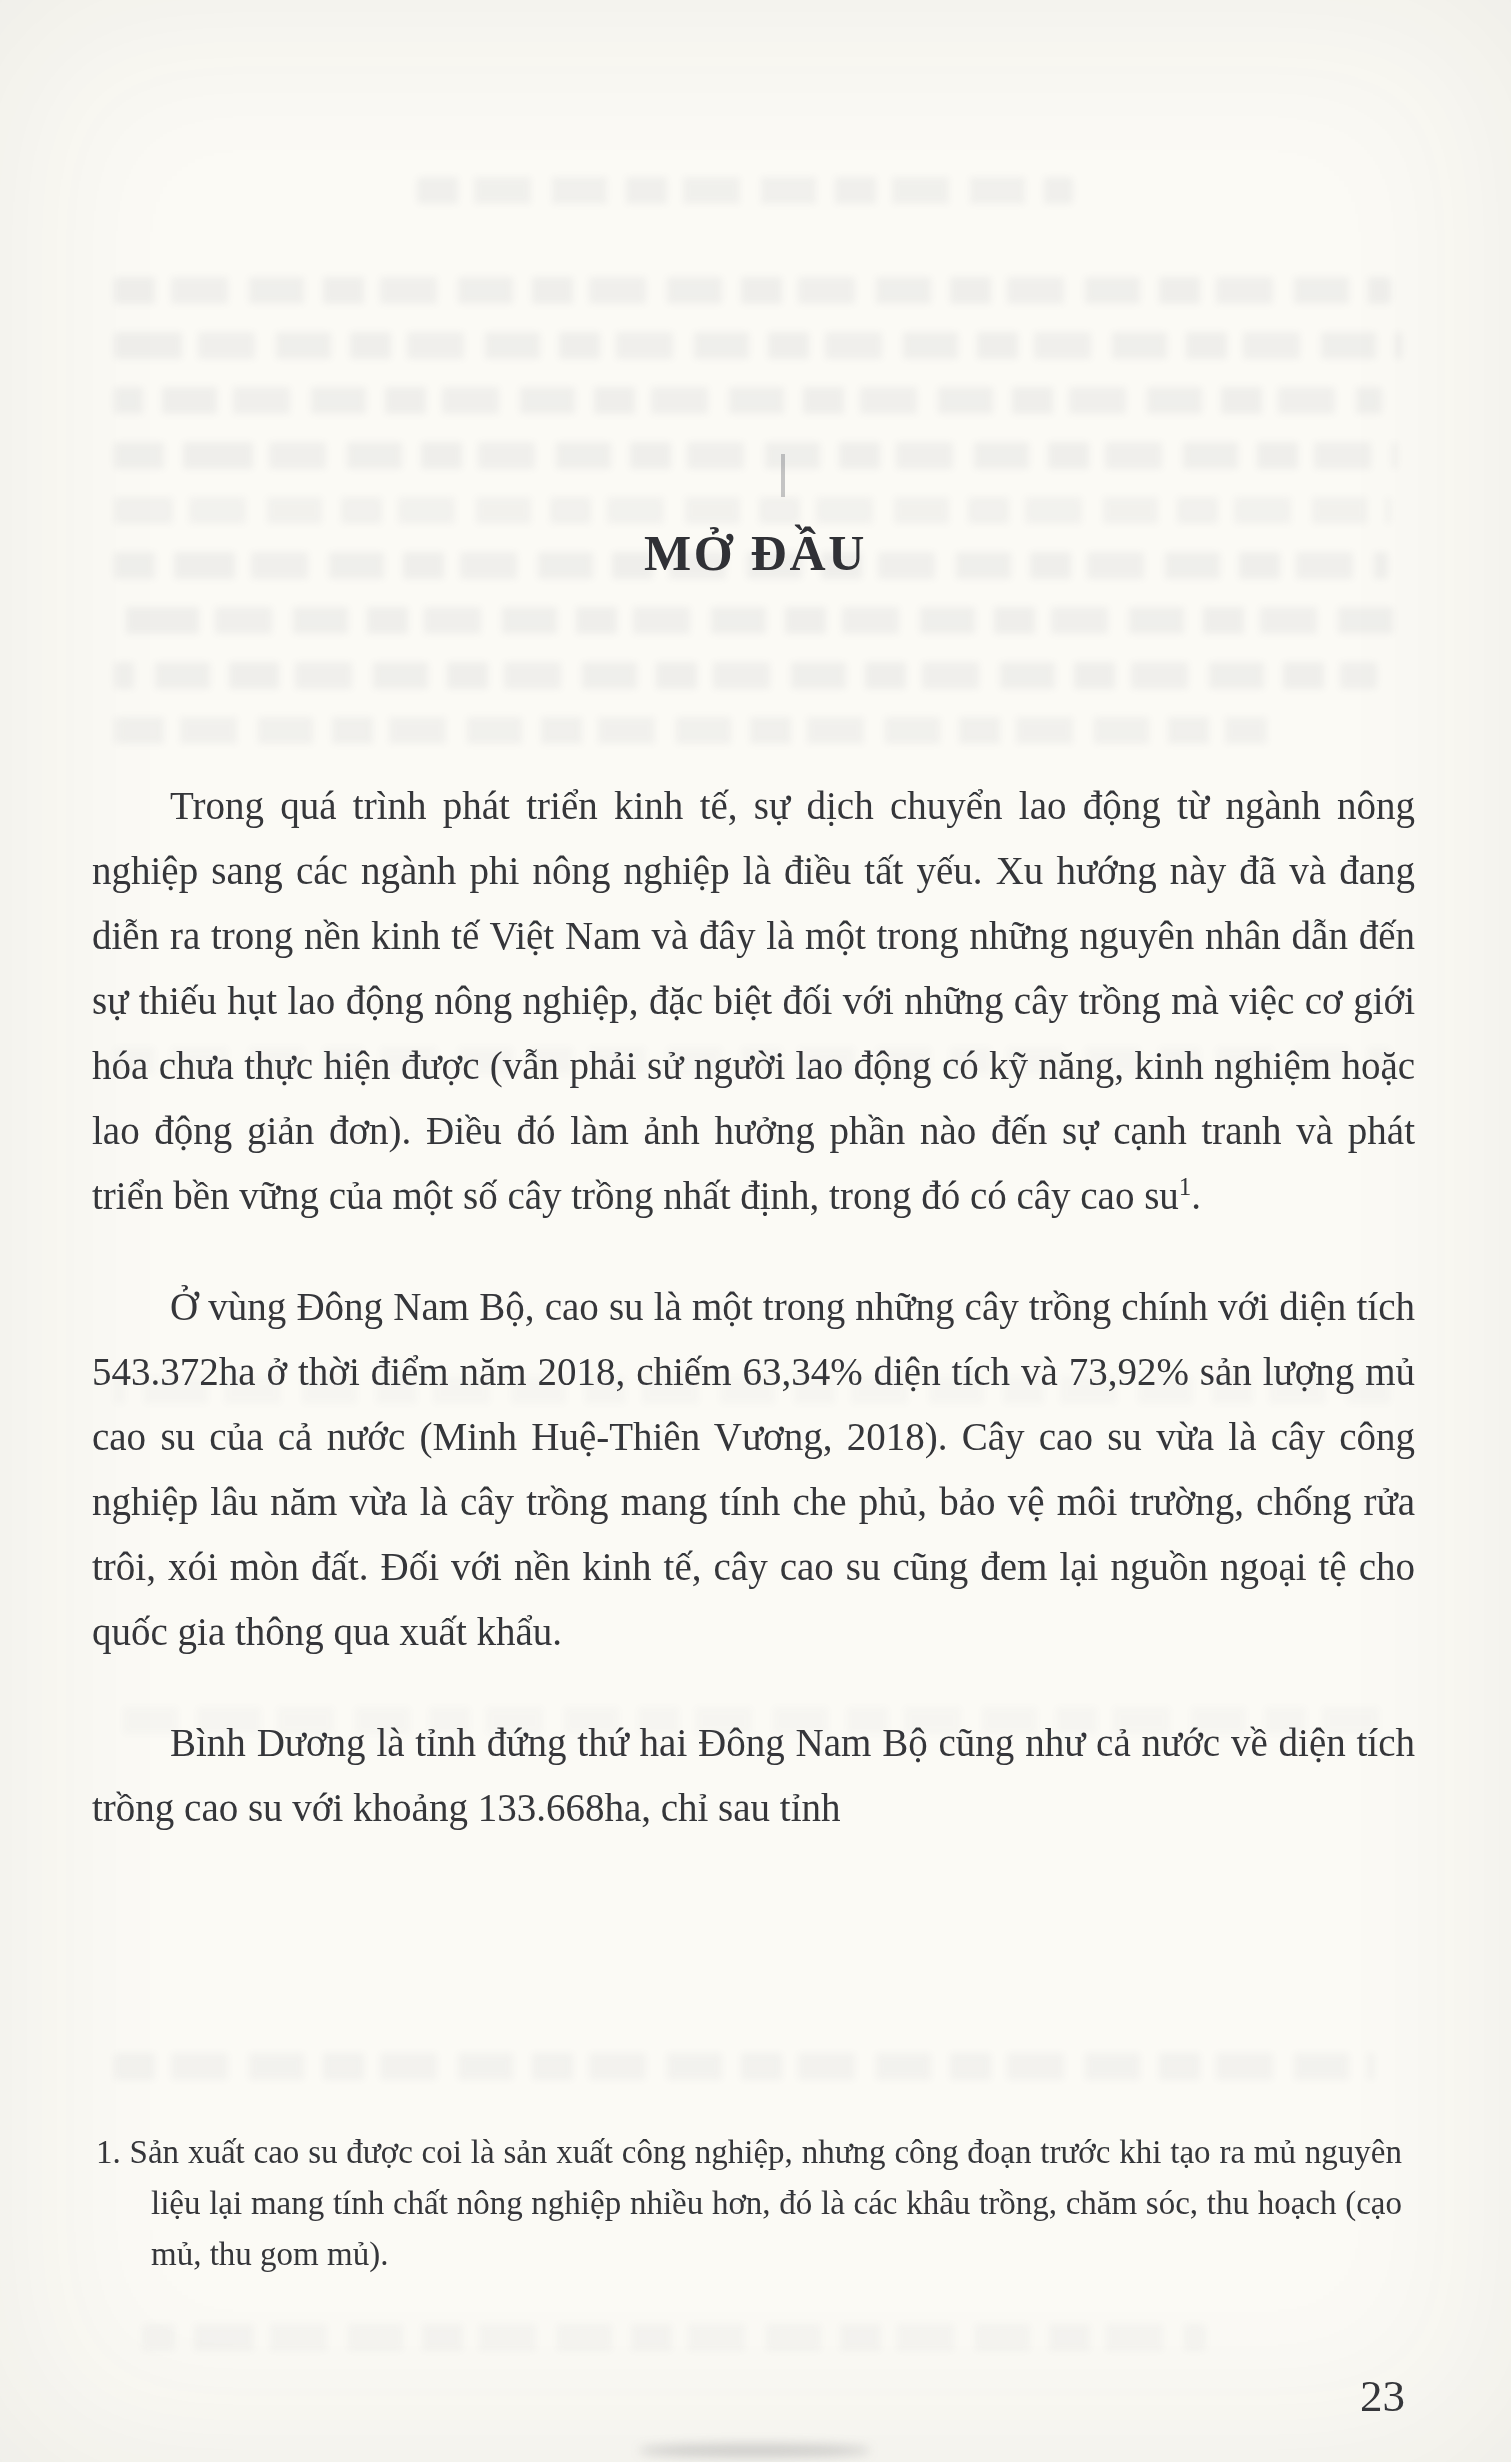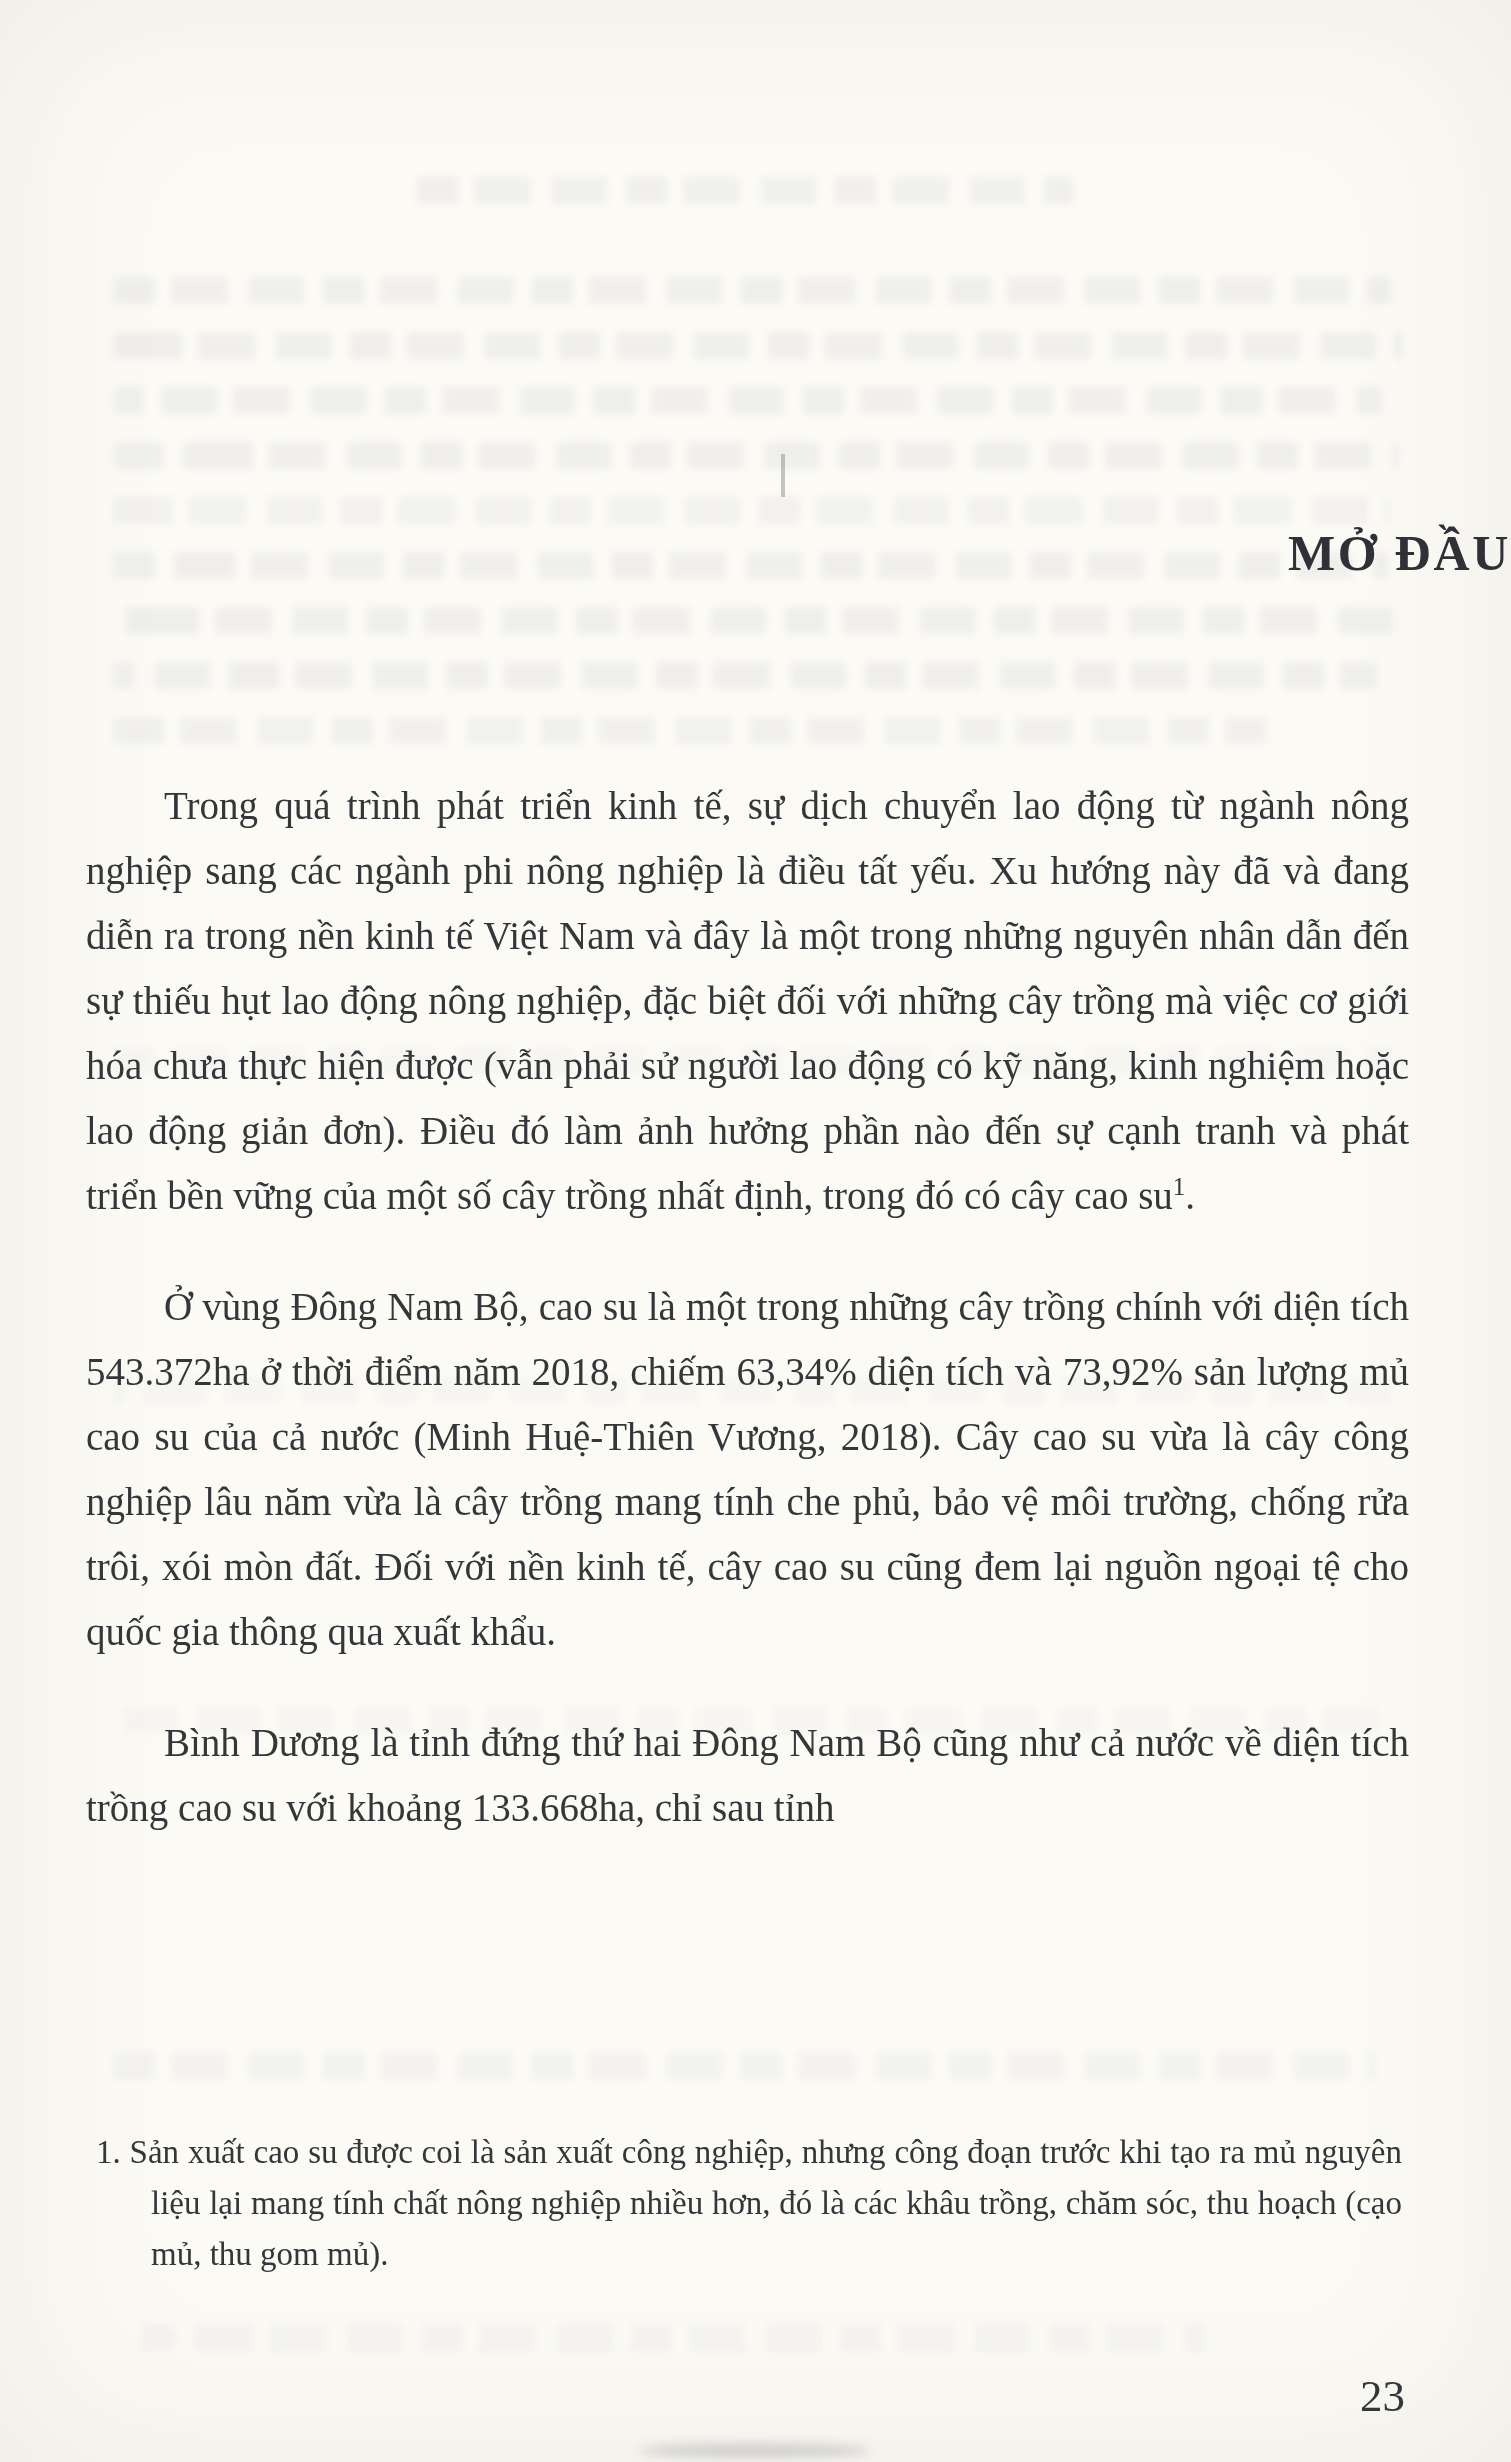--- a/index.html
+++ b/index.html
@@ -14,31 +14,31 @@
     color: #35363a;
     overflow: hidden;
     box-shadow: inset 0 0 195px rgba(60, 55, 40, 0.07);
   }
 
   .title {
     position: absolute;
     top: 490px;
     left: 0;
     width: 100%;
-    text-align: right;
+    text-align: center;
     font-size: 50px;
     font-weight: bold;
     letter-spacing: 2.7px;
     color: #303136;
   }
 
   .content {
     position: absolute;
     top: 773px;
-    left: 86px;
+    left: 92px;
     width: 1323px;
   }
 
   .content p {
     margin: 0 0 46px 0;
     font-size: 39px;
     line-height: 65px;
     text-align: justify;
     text-indent: 78px;
     color: #35363a;

